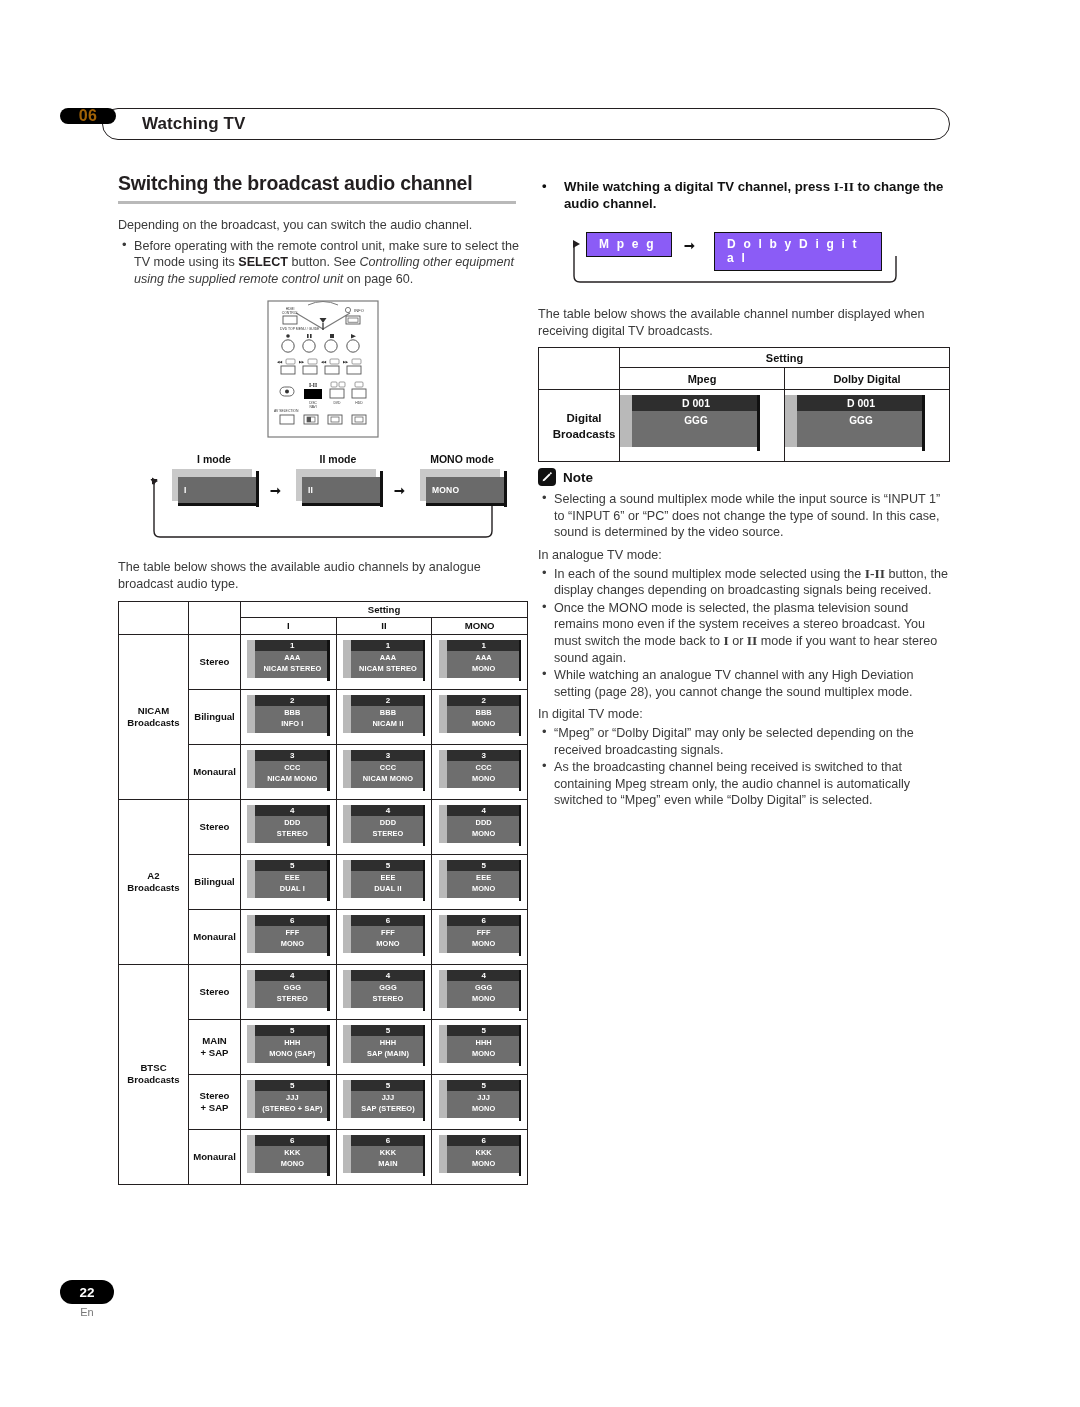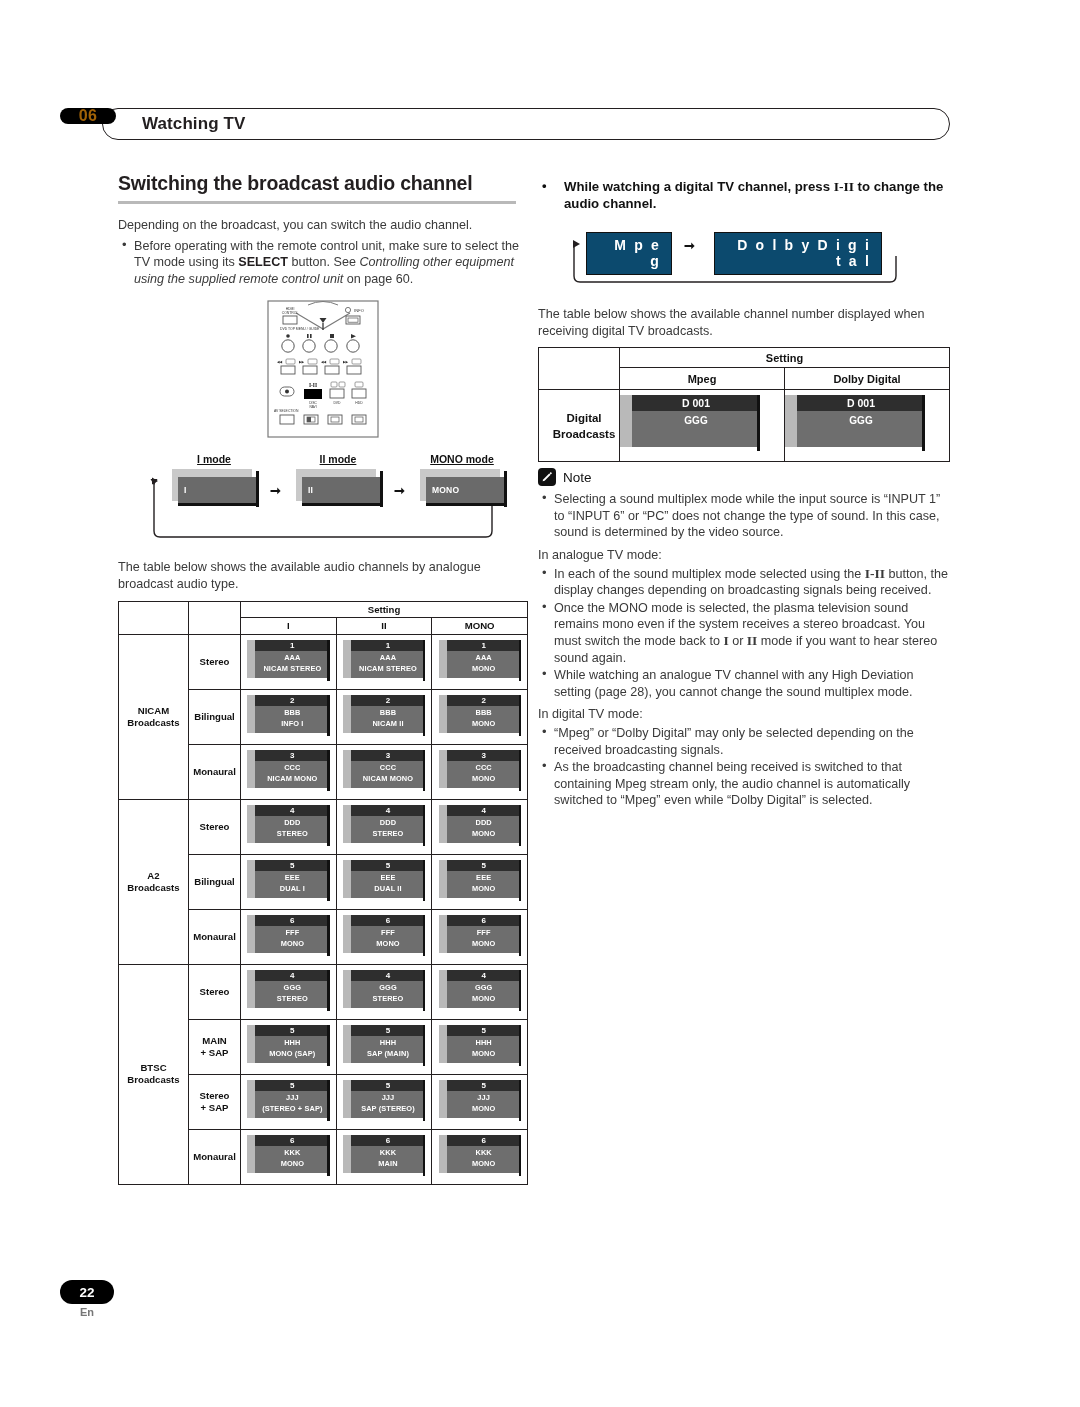--- a/index.html
+++ b/index.html
@@ -59,40 +59,40 @@
   .lead-bullet:before { content:"\2022"; position:absolute; left:4px; top:-1px; font-size:13px; }
   .rom { font-family:"Liberation Serif", serif; font-weight:bold; font-size:13.5px; }
 
   
   .remote-wrap { position:relative; height:140px; margin:12px 0 14px 0; }
   .remote { position:absolute; left:142px; top:0; }
 
   
   .flow { position:relative; height:92px; margin:4px 0 12px 0; }
   .flow-lbl {
-    position:absolute; font-size:10.5px; font-weight:bold; color:#111; text-align:center;text-decoration:underline;
+    position:absolute; font-size:10.5px; font-weight:bold; color:#111; text-align:center;
   }
   .tvbox {
     position:absolute; width:86px; height:38px;
   }
   .tvbox .back { position:absolute; left:0; top:0; width:80px; height:32px; background:#c9c9c9; }
   .tvbox .scr  { position:absolute; left:6px; top:8px; width:80px; height:26px; background:#6a6a6a; }
   .tvbox .shadow { position:absolute; left:84px; top:2px; width:2.5px; height:36px; background:#111; }
   .tvbox .shadow2 { position:absolute; left:6px; top:34px; width:80px; height:2.5px; background:#111; }
   .tvbox .modetxt {
     position:absolute; left:12px; top:16px; color:#fff; font-size:8.5px; font-weight:bold; letter-spacing:.2px;
   }
   .arrow-s { position:absolute; font-size:13px; color:#111; font-weight:bold; }
 
   
   .dflow { position:relative; height:70px; margin:10px 0 14px 0; }
   .chip {
-    position:absolute; background:#0c4a6e; color:#fff; font-weight:bold;
-    font-size:14px; letter-spacing:2.2px; padding:4px 10px 5px 12px;
-    border:1.5px solid #111; text-align:right;
+    position:absolute; background:#8b5cf6; color:#fff; font-weight:bold;
+    font-size:12px; letter-spacing:2.2px; padding:4px 10px 5px 12px;
+    border:1.5px solid #111; text-align:left;
   }
 
   
   table.grid { border-collapse:collapse; width:100%; }
   table.grid td, table.grid th {
     border:1.1px solid #231f20; padding:0; text-align:center; vertical-align:middle;
     font-size:9.6px; font-weight:bold; color:#111;
   }
   .hdr-setting { font-size:9.6px; font-weight:bold; height:16px; }
   .hdr-sub { font-size:9.6px; font-weight:bold; height:17px; }
@@ -126,30 +126,30 @@
                  color:#fff; font-size:10.5px; font-weight:bold; text-align:center; }
   .dcell .l1   { position:absolute; left:12px; top:20px; width:128px; color:#fff;
                  font-size:10px; font-weight:bold; text-align:center; }
 
   
   .note-head { display:flex; align-items:center; gap:7px; margin:6px 0 5px 0; }
   .note-icon {
     width:18px; height:18px; background:#111; border-radius:4px;
     display:flex; align-items:center; justify-content:center;
   }
-  .note-title { font-size:13.5px; font-weight:normal; color:#111; }
+  .note-title { font-size:13.5px; font-weight:bold; color:#111; }
   .plain { font-size:12.6px; line-height:16.6px; color:#3a3a3a; margin:2px 0 2px 0; }
 
   
   .footer { position:absolute; left:60px; top:1280px; width:120px; }
   .pg-badge {
     width:54px; height:24px; background:#000; border-radius:12px; color:#fff;
     font-size:13.5px; font-weight:bold; display:flex; align-items:center; justify-content:center;
   }
-  .pg-lang { font-size:11px; color:#777; text-align:center; width:54px; margin-top:2px;font-weight:bold; }
+  .pg-lang { font-size:11px; color:#777; text-align:center; width:54px; margin-top:2px; }
 </style>
 </head>
 <body>
 
 <div class="page-header">
   <div class="chap-pill"></div>
   <div class="chap-badge">06</div>
   <div class="chap-title">Watching TV</div>
 </div>
 

